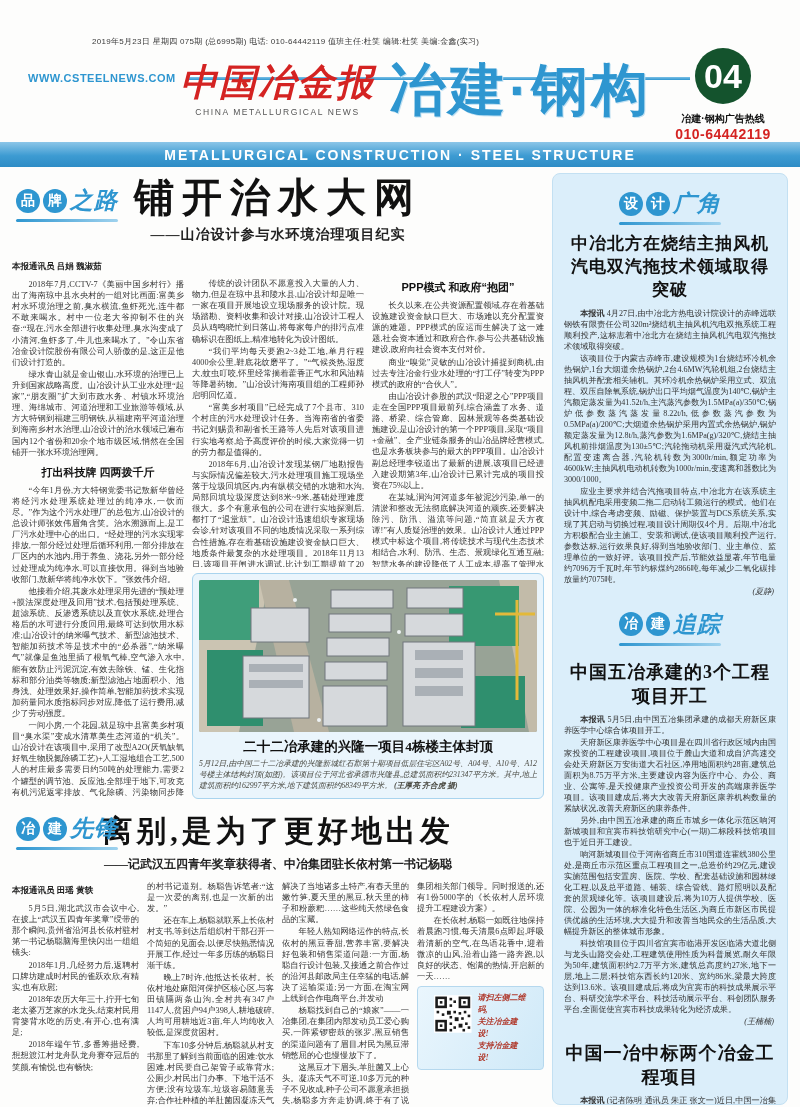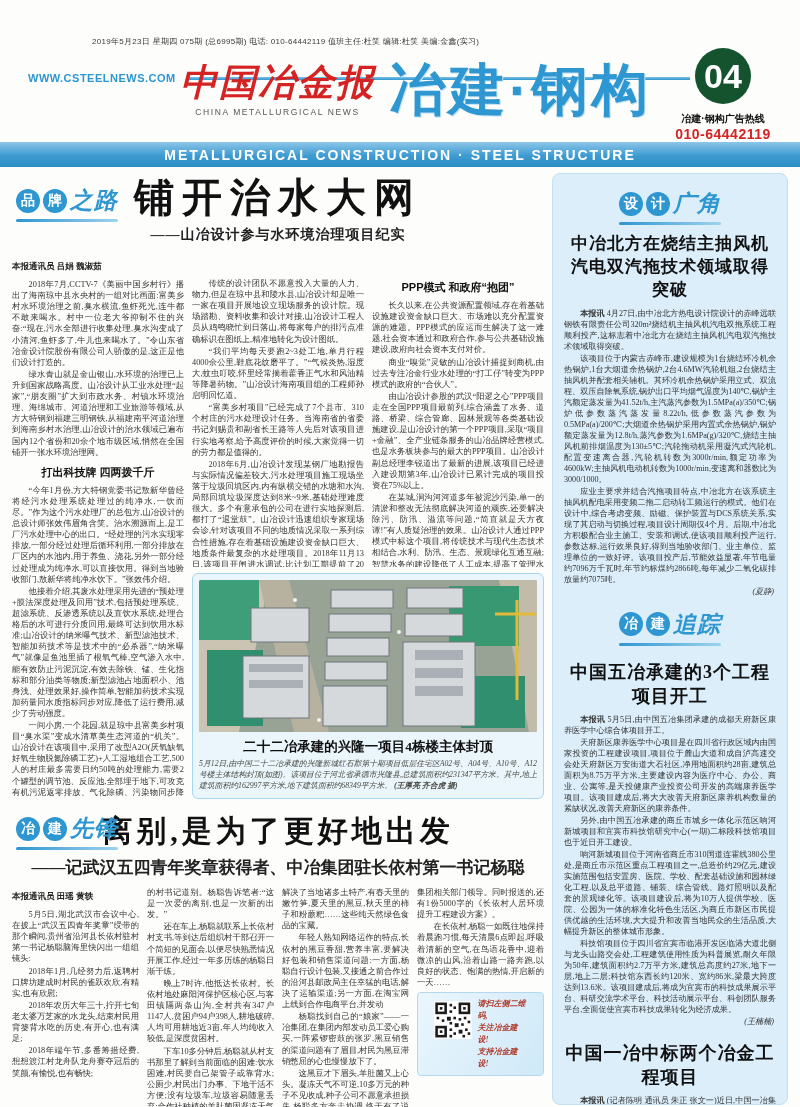--- a/index.html
+++ b/index.html
@@ -67,21 +67,21 @@
   
   .photo-box { margin-top:6px; background:#eaf5fc; border:1px solid #a9d4ee; border-radius:6px; padding:6px; }
   .photo-box svg { display:block; width:338px; height:152px; border-radius:2px; }
   .cap-title { text-align:center; font-size:13.5px; font-weight:bold; margin:6px 0 3px; color:#111; }
   .cap-text { font-size:7.8px; line-height:1.4; text-align:justify; color:#4a4a42; font-style:italic; }
   .cap-credit { font-style:italic; font-weight:bold; white-space:nowrap; }
 
   
   .pioneer { margin-top:10px; }
   .pio-hd { text-align:center; font-size:30px; font-weight:bold; letter-spacing:4px; color:#111; }
-  .pio-sub { text-align:center; font-size:17px; font-weight:bold; margin-top:4px; color:#222; }
+  .pio-sub { text-align:center; font-size:12px; font-weight:bold; margin-top:4px; color:#222; }
   .pio-top { position:relative; padding-top:2px; }
   .pio-top .badge-wrap { position:absolute; left:4px; top:4px; }
   .pcols { display:flex; gap:8px; margin-top:8px; height:244px; overflow:hidden; }
   .pcol { flex:1; overflow:hidden; }
 
   
   .qr-box { margin-top:4px; background:linear-gradient(120deg,#eaf6fd,#cfe9f8); border:1px solid #b5d8ee;
     border-radius:4px; padding:5px 16px; display:flex; gap:6px; }
   .qr-txt { font-size:8px; color:#b03b2e; font-weight:bold; font-style:italic; line-height:1.5; }
 

